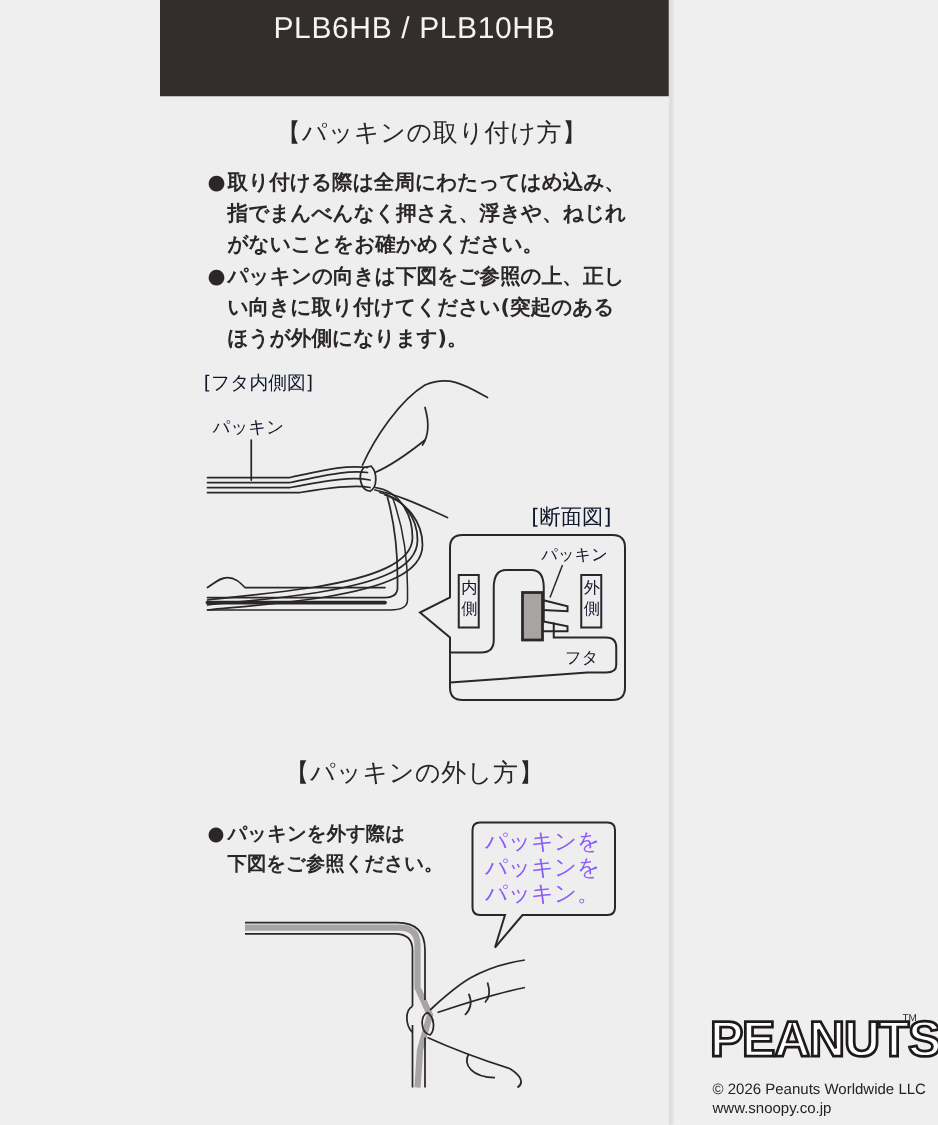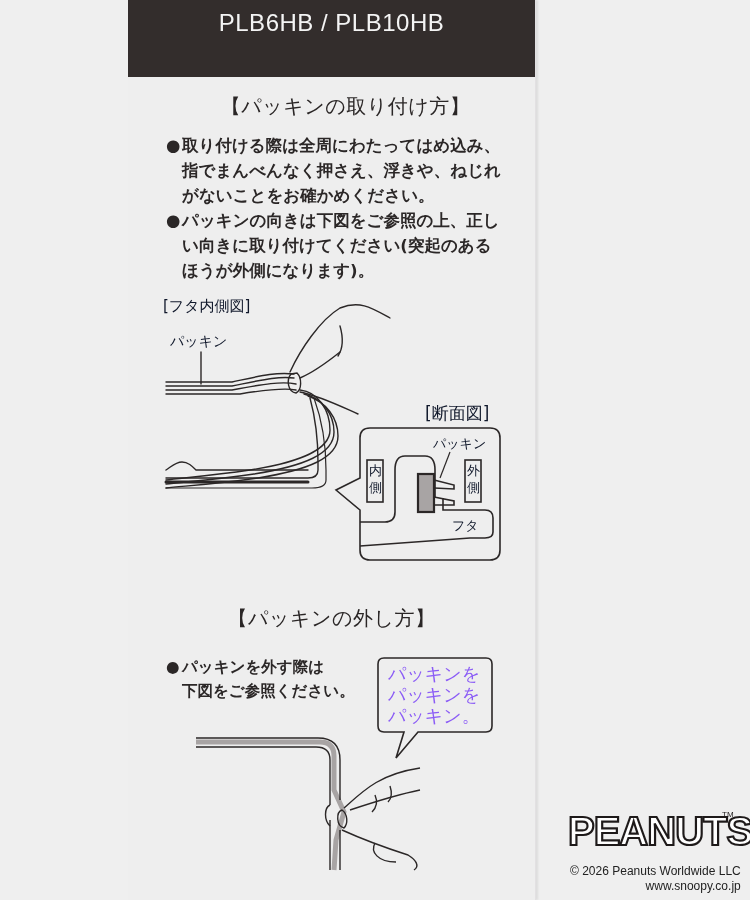--- a/index.html
+++ b/index.html
@@ -42,21 +42,21 @@
   svg { position:absolute; overflow:visible; }
   .bubble-text {
     position:absolute; left:262px; top:663px; width:115px;
     font-size:18px; line-height:21px; color:#8b5cf6;
   }
   .peanuts {
     position:absolute; left:570px; top:808px;
   }
   .copy {
     position:absolute; left:570px; top:864px;
-    font-family:"Liberation Sans", sans-serif; font-size:12px; line-height:15px; color:#222;text-align:right;
+    font-family:"Liberation Sans", sans-serif; font-size:12px; line-height:15px; color:#222;
   }
   .vtext { display:block; text-align:center; line-height:17px; }
 </style>
 </head>
 <body>
 
 <div class="leaflet">
   <div class="header">
     <div class="model">PLB6HB / PLB10HB</div>
   </div>

